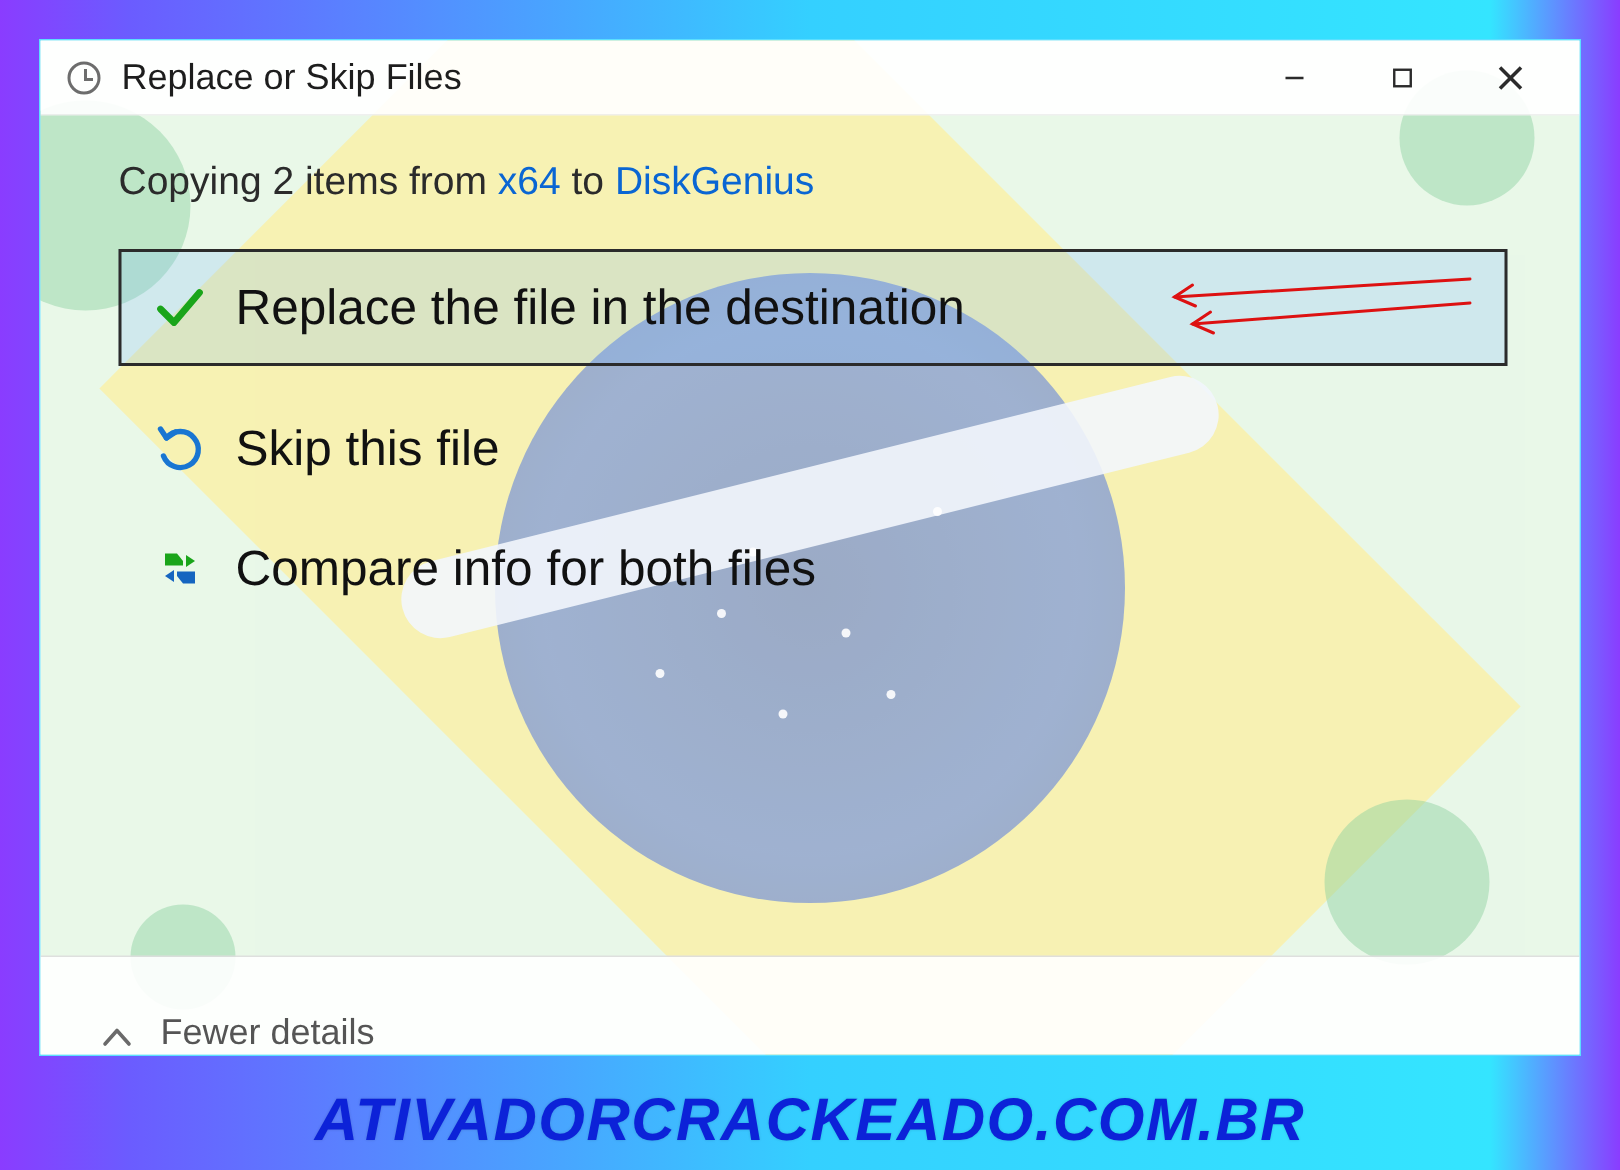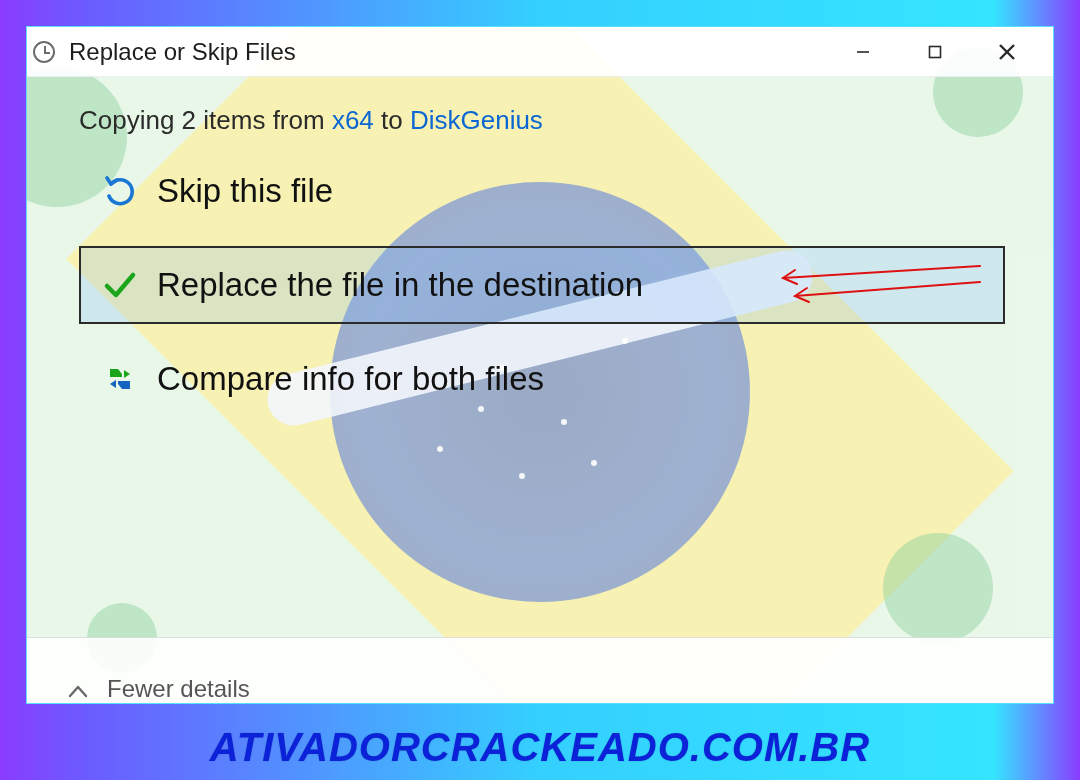--- a/index.html
+++ b/index.html
@@ -76,21 +76,21 @@
     height: 100%;
     display: flex;
     flex-direction: column;
   }
 
   
   .titlebar {
     height: 50px;
     display: flex;
     align-items: center;
-    padding: 0 10px 0 6px;
+    padding: 0 10px 0 18px;
     background: rgba(255,255,255,0.92);
     border-bottom: 1px solid rgba(0,0,0,0.06);
   }
   .titlebar .title-icon {
     width: 22px; height: 22px;
     border: 2px solid #6d6d6d;
     border-radius: 50%;
     position: relative;
     margin-right: 14px;
   }
@@ -235,46 +235,46 @@
 
       <div class="body">
 
         <div class="copy-line">
           <span>Copying 2 items from </span><span class="link">x64</span><span> to </span><span class="link">DiskGenius</span>
         </div>
 
 
         <div class="options">
 
+          <div class="option selected">
+            <span class="icon-slot icon-check">
+              <svg viewBox="0 0 34 34">
+                  <polyline points="4,18 13,27 30,7"></polyline>
+                </svg>
+            </span>
+            <span>Replace the file in the destination</span>
+
+            <svg class="arrows" style="right:18px; top:6px;" width="220" height="60" viewBox="0 0 220 60">
+              <g stroke="#d11" stroke-width="2" fill="none" stroke-linecap="round">
+                <line x1="215" y1="12" x2="18" y2="24"></line>
+                <polyline points="30,16 18,24 32,30"></polyline>
+                <line x1="215" y1="28" x2="30" y2="42"></line>
+                <polyline points="42,34 30,42 44,48"></polyline>
+              </g>
+            </svg>
+          </div>
+
           <div class="option no-border">
             <span class="icon-slot icon-undo">
               <svg viewBox="0 0 34 34">
                 <path d="M8 10 A12 12 0 1 1 6 22"></path>
                 <polyline points="4,4 8,10 14,6"></polyline>
               </svg>
             </span>
             <span>Skip this file</span>
-          </div>
-
-          <div class="option selected">
-            <span class="icon-slot icon-check">
-              <svg viewBox="0 0 34 34">
-                  <polyline points="4,18 13,27 30,7"></polyline>
-                </svg>
-            </span>
-            <span>Replace the file in the destination</span>
-
-            <svg class="arrows" style="right:18px; top:6px;" width="220" height="60" viewBox="0 0 220 60">
-              <g stroke="#d11" stroke-width="2" fill="none" stroke-linecap="round">
-                <line x1="215" y1="12" x2="18" y2="24"></line>
-                <polyline points="30,16 18,24 32,30"></polyline>
-                <line x1="215" y1="28" x2="30" y2="42"></line>
-                <polyline points="42,34 30,42 44,48"></polyline>
-              </g>
-            </svg>
           </div>
 
           <div class="option no-border">
             <span class="icon-slot icon-compare">
               <svg viewBox="0 0 32 32">
                 <path d="M6 6 h8 l4 5 v3 H6 Z" fill="#1aa51a"></path>
                 <path d="M26 26 h-8 l-4 -5 v-3 h12 Z" fill="#1565c0"></path>
                 <polygon points="20,7 26,11 20,15" fill="#1aa51a"></polygon>
                 <polygon points="12,25 6,21 12,17" fill="#1565c0"></polygon>
               </svg>

